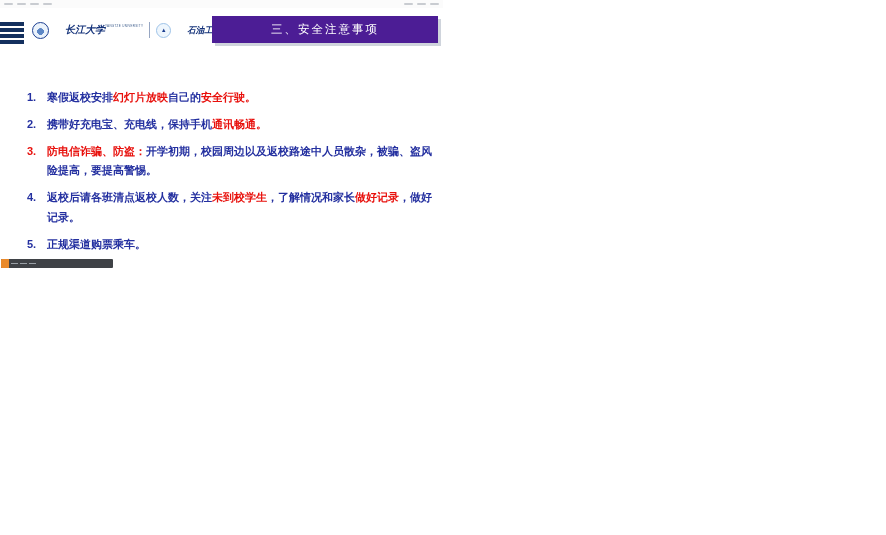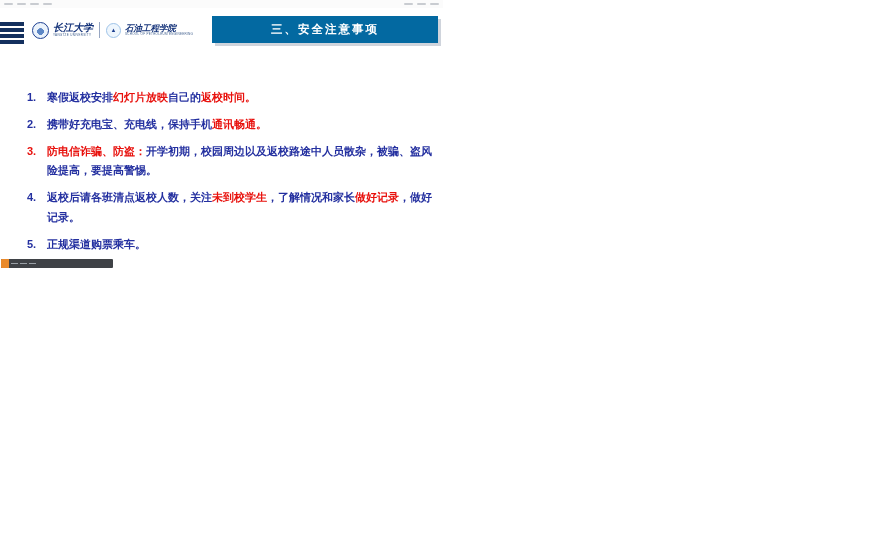--- a/index.html
+++ b/index.html
@@ -11,26 +11,26 @@
   
   .slide{position:absolute;background:#fff;}
   .hamb{position:absolute;left:0;width:24px;display:flex;flex-direction:column;gap:2.5px;}
   .hamb i{display:block;height:3.5px;background:#14305e;}
   .logos{position:absolute;display:flex;align-items:center;gap:4px;height:26px;}
   .lg-circle{width:15px;height:15px;border-radius:50%;border:1.2px solid #1d3f91;
      background:radial-gradient(circle at 50% 58%, #5d87c6 0 29%, #eaf2fb 30%);}
   .lg-shield{width:13px;height:13px;border-radius:50%;border:1px solid #9ec3e8;background:#eef6fd;
      display:inline-flex;align-items:center;justify-content:center;}
   .lg-shield::before{content:"▲";font-size:6px;color:#1d3f91;line-height:1;}
-  .lg-col{display:flex;flex-direction:column;line-height:1.05;}
+  .lg-col{display:flex;flex-direction:row;line-height:1.05;margin-left:12px;}
   .lg-cn{font-family:"DejaVu Serif",serif;font-style:italic;font-weight:bold;font-size:10px;color:#15337a;white-space:nowrap;}
   .lg-cn2{font-family:"DejaVu Serif",serif;font-style:italic;font-weight:bold;font-size:8.5px;color:#15337a;white-space:nowrap;}
   .lg-en{font-size:3px;letter-spacing:.3px;color:#41608e;white-space:nowrap;}
   .lg-div{width:1px;height:16px;background:#97a6c2;margin:0 2px;}
-  .banner{position:absolute;background:#0369a1;color:#fff;font-weight:bold;
+  .banner{position:absolute;background:#4c1d95;color:#fff;font-weight:normal;
      display:flex;align-items:center;justify-content:center;letter-spacing:2px;
      box-shadow:3px 3px 0 0 #cfd4dc;}
   .rlist .rli{display:flex;font-weight:bold;}
   .rlist .num{flex:0 0 16px;}
   .rlist .txt{flex:1;}
   .b{color:#2430a0;} .r{color:#e8100c;}
   .ru{color:#e8100c;text-decoration:underline;}
   .share-pill{position:absolute;height:9px;width:112px;background:#3f4246;border-radius:1px;
      display:flex;align-items:center;gap:2px;overflow:hidden;}
   .share-pill .org{width:8px;height:9px;background:#e98a2b;flex:0 0 8px;}
@@ -875,21 +875,21 @@
           <span class="lg-shield"></span>
           <span class="lg-col">
             <span class="lg-cn2">石油工程学院</span>
             <span class="lg-en">SCHOOL OF PETROLEUM ENGINEERING</span>
           </span>
         </div>
       <div class="banner">三、安全注意事项</div>
       <div class="rlist">
           <div class="rli">
             <span class="num b">1.</span>
-            <span class="txt"><span class="b">寒假返校安排</span><span class="r">幻灯片放映</span><span class="b">自己的</span><span class="r">返校时间。</span></span>
+            <span class="txt"><span class="b">寒假返校安排</span><span class="r">幻灯片放映</span><span class="b">自己的</span><span class="r">安全行驶。</span></span>
           </div>
           <div class="rli">
             <span class="num b">2.</span>
             <span class="txt"><span class="b">携带好充电宝、充电线，保持手机</span><span class="r">通讯畅通。</span></span>
           </div>
           <div class="rli">
             <span class="num r">3.</span>
             <span class="txt"><span class="r">防电信诈骗、防盗：</span><span class="b">开学初期，校园周边以及返校路途中人员散杂，被骗、盗风险提高，要提高警惕。</span></span>
           </div>
           <div class="rli">

